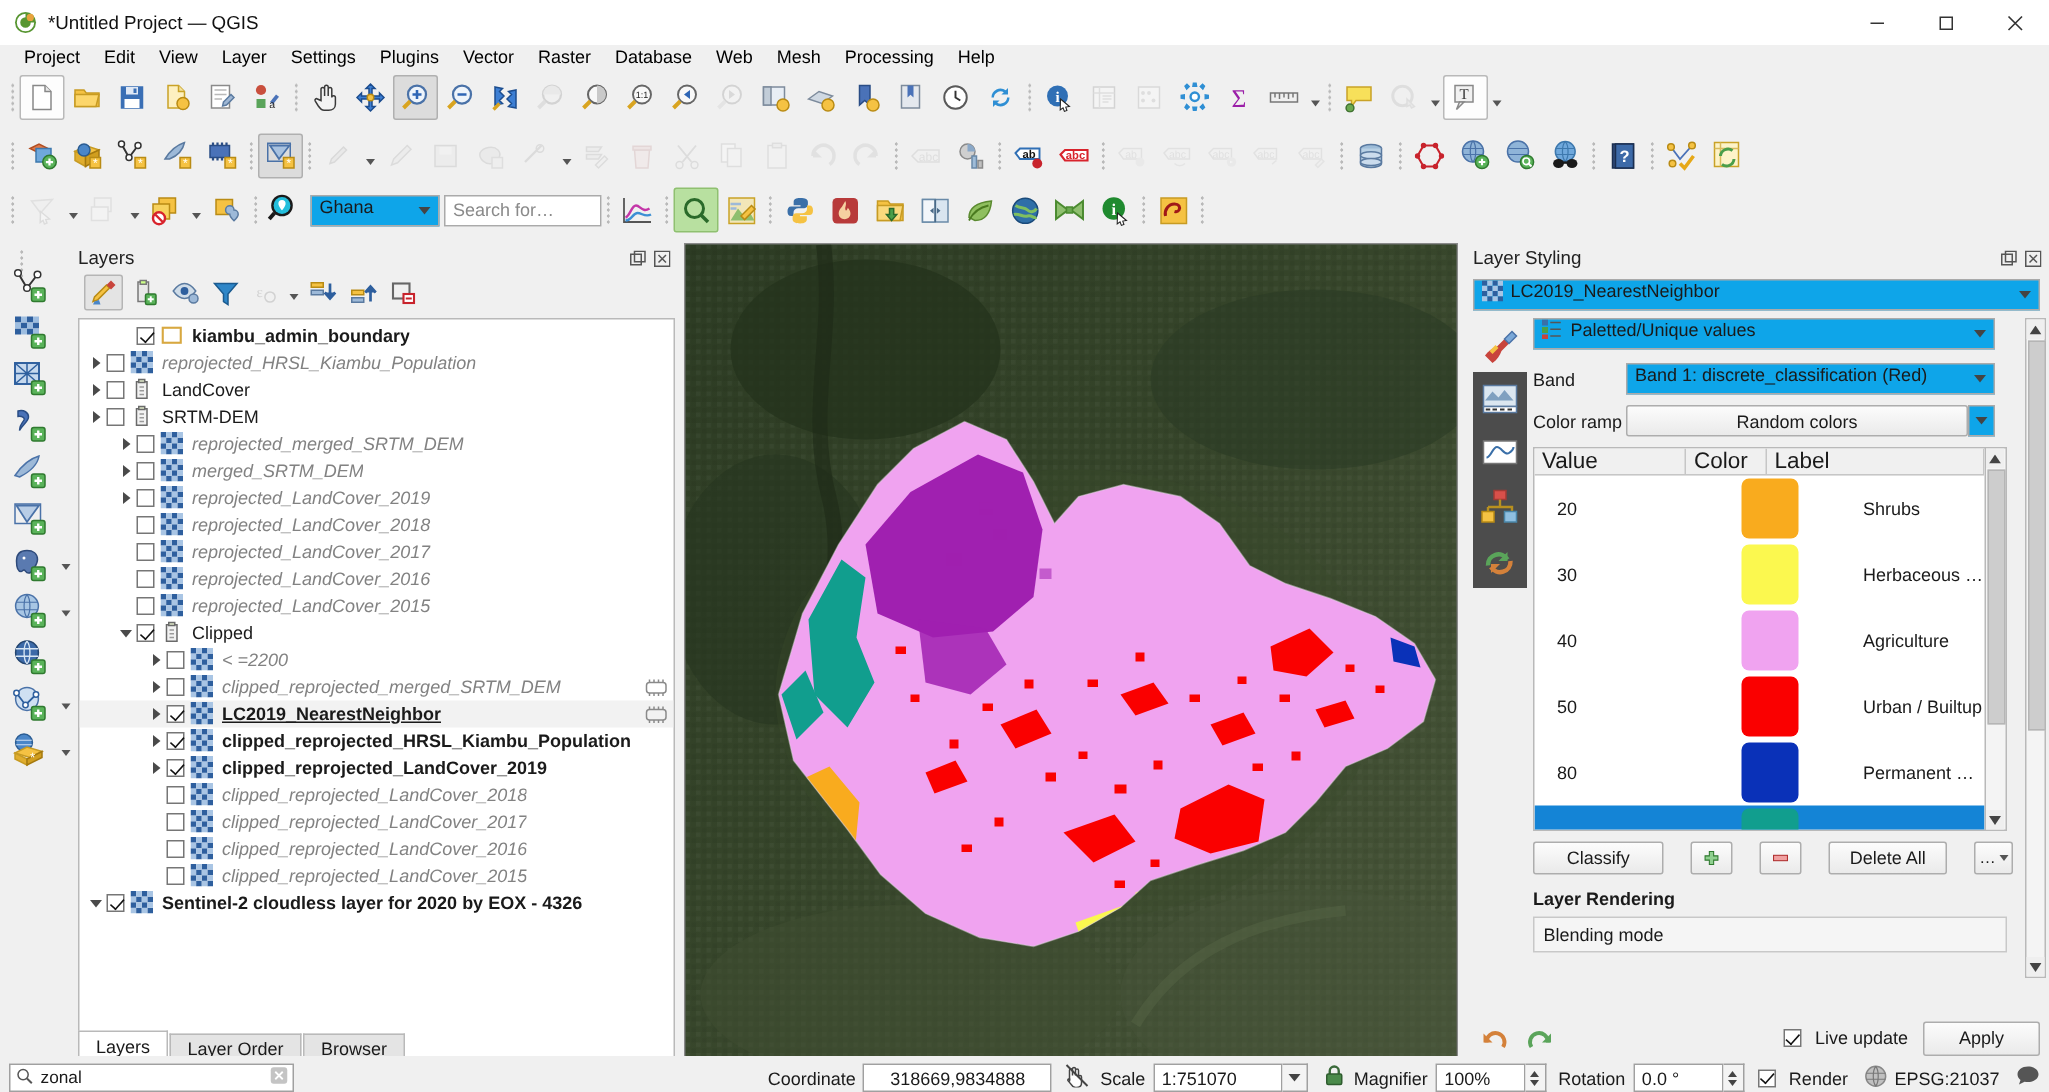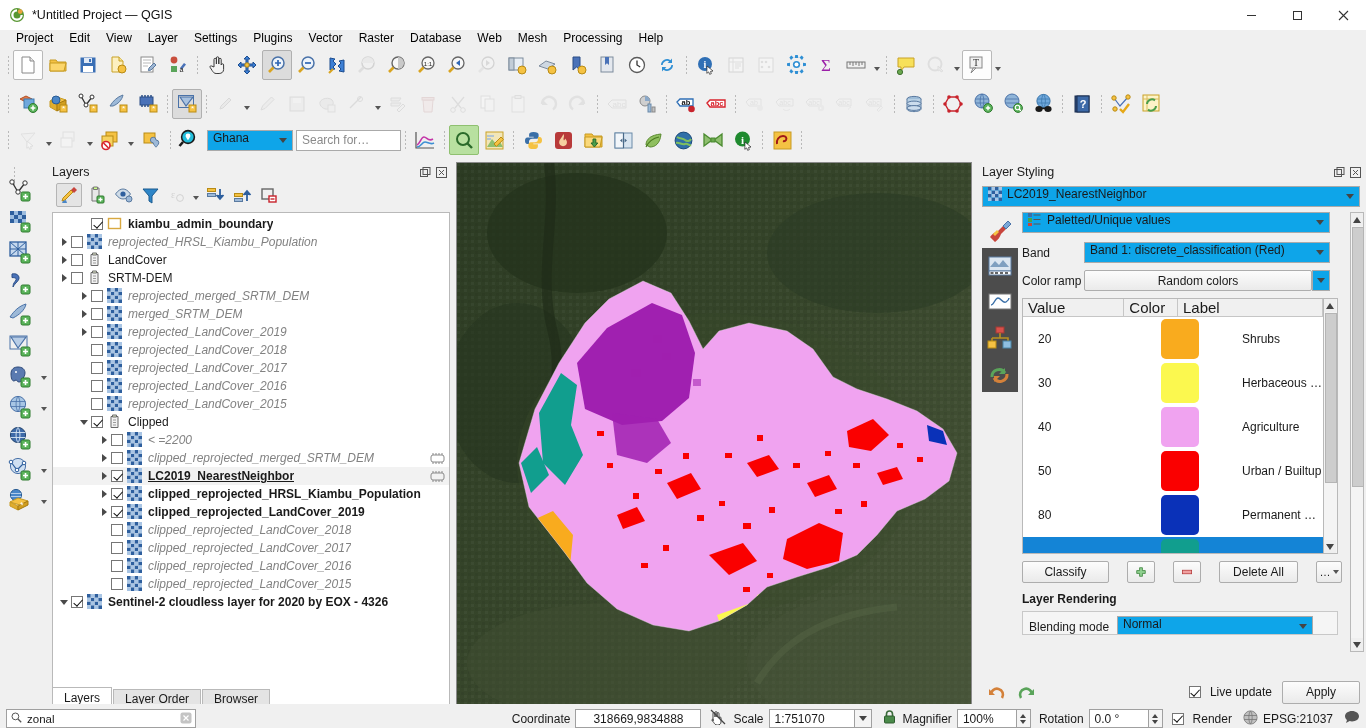--- a/index.html
+++ b/index.html
@@ -2008,24 +2008,20 @@
         <div class="btn" style="width:26px;font-size:11px;">
           <span>…</span>
           <span style="margin-left:2px;border-left:3px solid transparent;border-right:3px solid transparent;border-top:4px solid #555;"></span>
         </div>
       </div>
 
       <div class="section-h">Layer Rendering</div>
       <div style="border:1px solid #c8c8c8;background:#f5f5f5;width:316px;height:24px;padding:4px 6px 0;overflow:hidden;">
         <div class="row" style="margin:0;">
           <span class="lbl" style="width:88px;">Blending mode</span>
-          <div class="combo" style="width:196px;">
-            <span>Normal</span>
-            <span class="arrow"></span>
-          </div>
         </div>
       </div>
     </div>
 
     <div style="position:absolute;right:2px;top:50px;width:14px;height:440px;border:1px solid #b9b9b9;background:#f4f4f4;">
       <div class="scr-arrow" style="position:absolute;top:0;left:0;">
         <svg width="8" height="6" viewBox="0 0 8 6">
             <path d="M4 0l4 6H0z" fill="#444"></path>
           </svg>
       </div>

